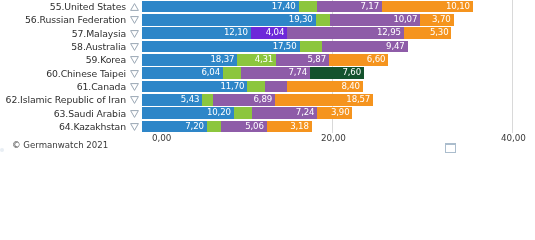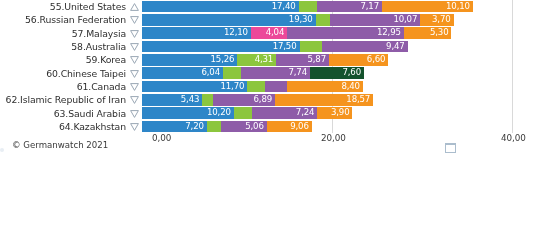--- a/index.html
+++ b/index.html
@@ -181,21 +181,21 @@
         <div class="cat-label">57.Malaysia</div>
         <div class="tri">
           <svg width="9" height="8" viewBox="0 0 9 8">
             <path d="M0.6 0.6 L8.4 0.6 L4.5 7.4 Z" fill="none" stroke="#9aa7b4" stroke-width="1"></path>
           </svg>
         </div>
         <div class="bar-track">
           <div class="seg" style="width: 108.9px; background: rgb(46, 134, 200);">
             <span>12,10</span>
           </div>
-          <div class="seg" style="width: 36.36px; background: #ec4899;">
+          <div class="seg" style="width: 36.36px; background: #6d28d9;">
             <span>4,04</span>
           </div>
           <div class="seg" style="width: 116.55px; background: rgb(142, 92, 168);">
             <span>12,95</span>
           </div>
           <div class="seg" style="width: 47.7px; background: rgb(245, 148, 30);">
             <span>5,30</span>
           </div>
         </div>
       </div>
@@ -218,21 +218,21 @@
       </div>
       <div class="row">
         <div class="cat-label">59.Korea</div>
         <div class="tri">
           <svg width="9" height="8" viewBox="0 0 9 8">
             <path d="M0.6 0.6 L8.4 0.6 L4.5 7.4 Z" fill="none" stroke="#9aa7b4" stroke-width="1"></path>
           </svg>
         </div>
         <div class="bar-track">
           <div class="seg" style="width: 95.4px; background: rgb(46, 134, 200);">
-            <span>15,26</span>
+            <span>18,37</span>
           </div>
           <div class="seg" style="width: 38.79px; background: rgb(140, 198, 62);">
             <span>4,31</span>
           </div>
           <div class="seg" style="width: 52.83px; background: rgb(142, 92, 168);">
             <span>5,87</span>
           </div>
           <div class="seg" style="width: 59.4px; background: rgb(245, 148, 30);">
             <span>6,60</span>
           </div>
@@ -325,21 +325,21 @@
         </div>
         <div class="bar-track">
           <div class="seg" style="width: 64.8px; background: rgb(46, 134, 200);">
             <span>7,20</span>
           </div>
           <div class="seg" style="width: 14.4px; background: rgb(140, 198, 62);"></div>
           <div class="seg" style="width: 45.54px; background: rgb(142, 92, 168);">
             <span>5,06</span>
           </div>
           <div class="seg" style="width: 45px; background: rgb(245, 148, 30);">
-            <span>9,06</span>
+            <span>3,18</span>
           </div>
         </div>
       </div>
     </div>
 
   <div class="axis" id="axis">
       <div class="tick" style="left: 152px;">0,00</div>
       <div class="tick" style="left: 321px;">20,00</div>
       <div class="tick" style="left: 501px;">40,00</div>
     </div>

